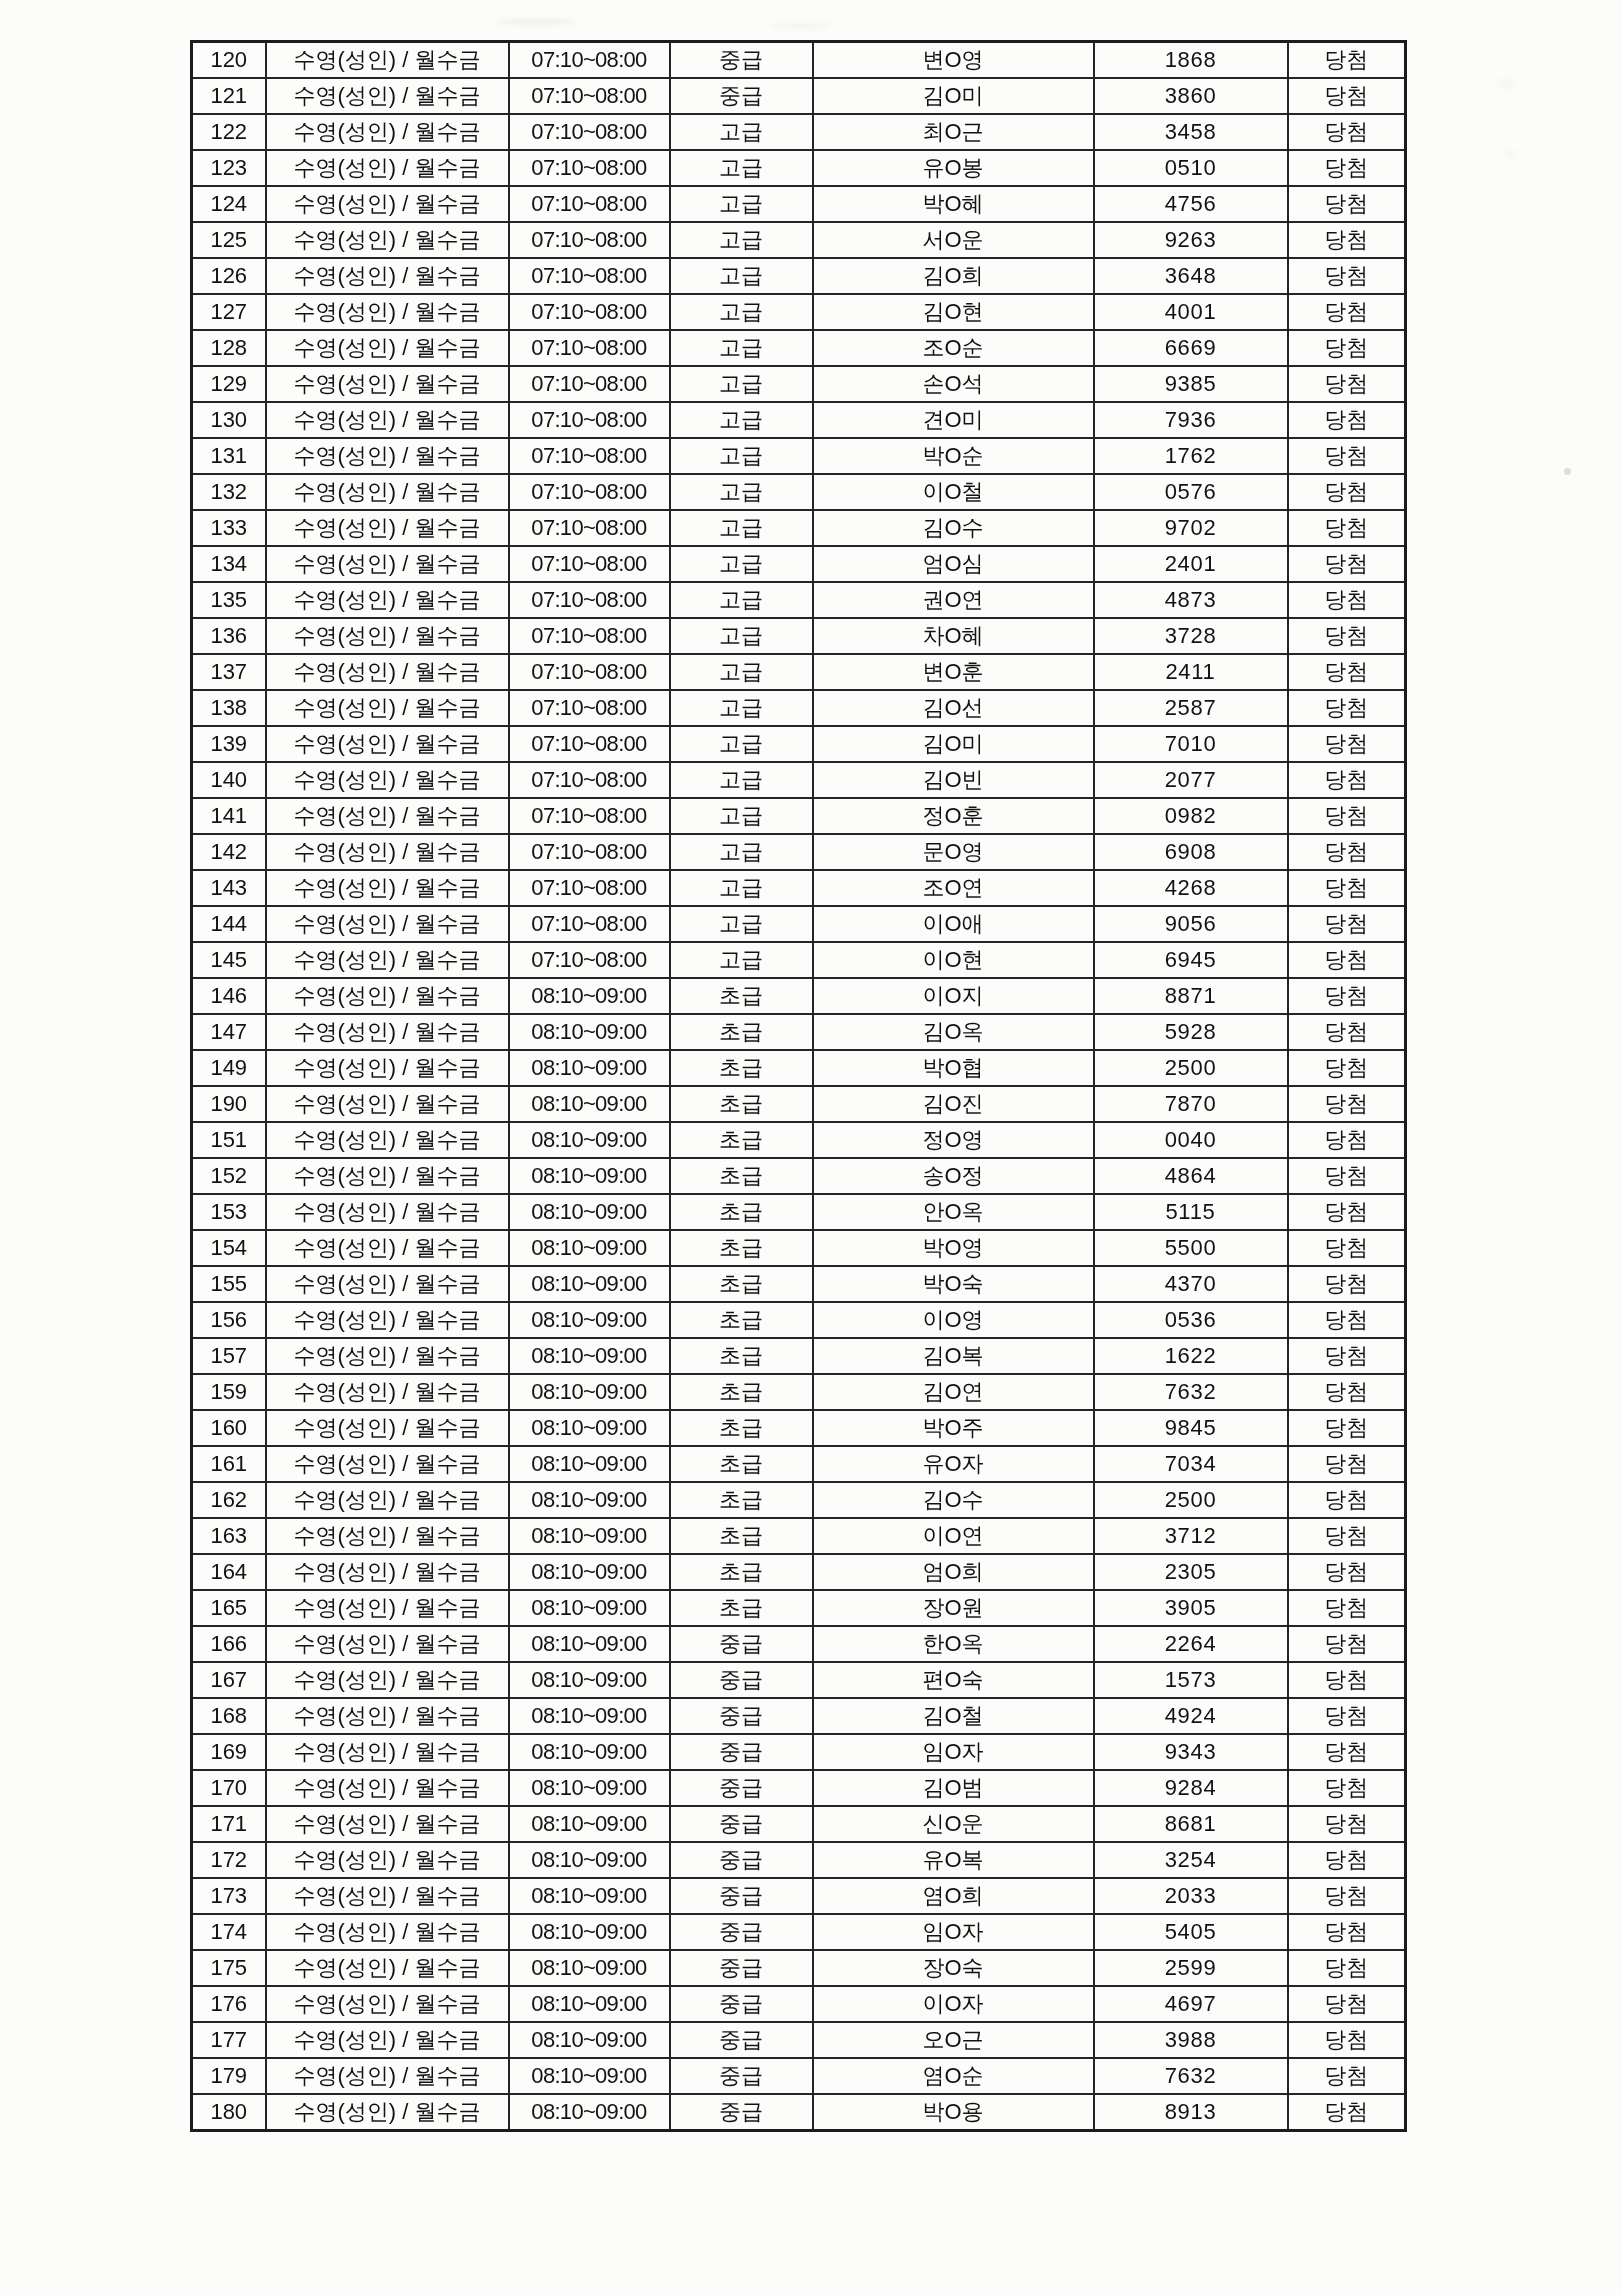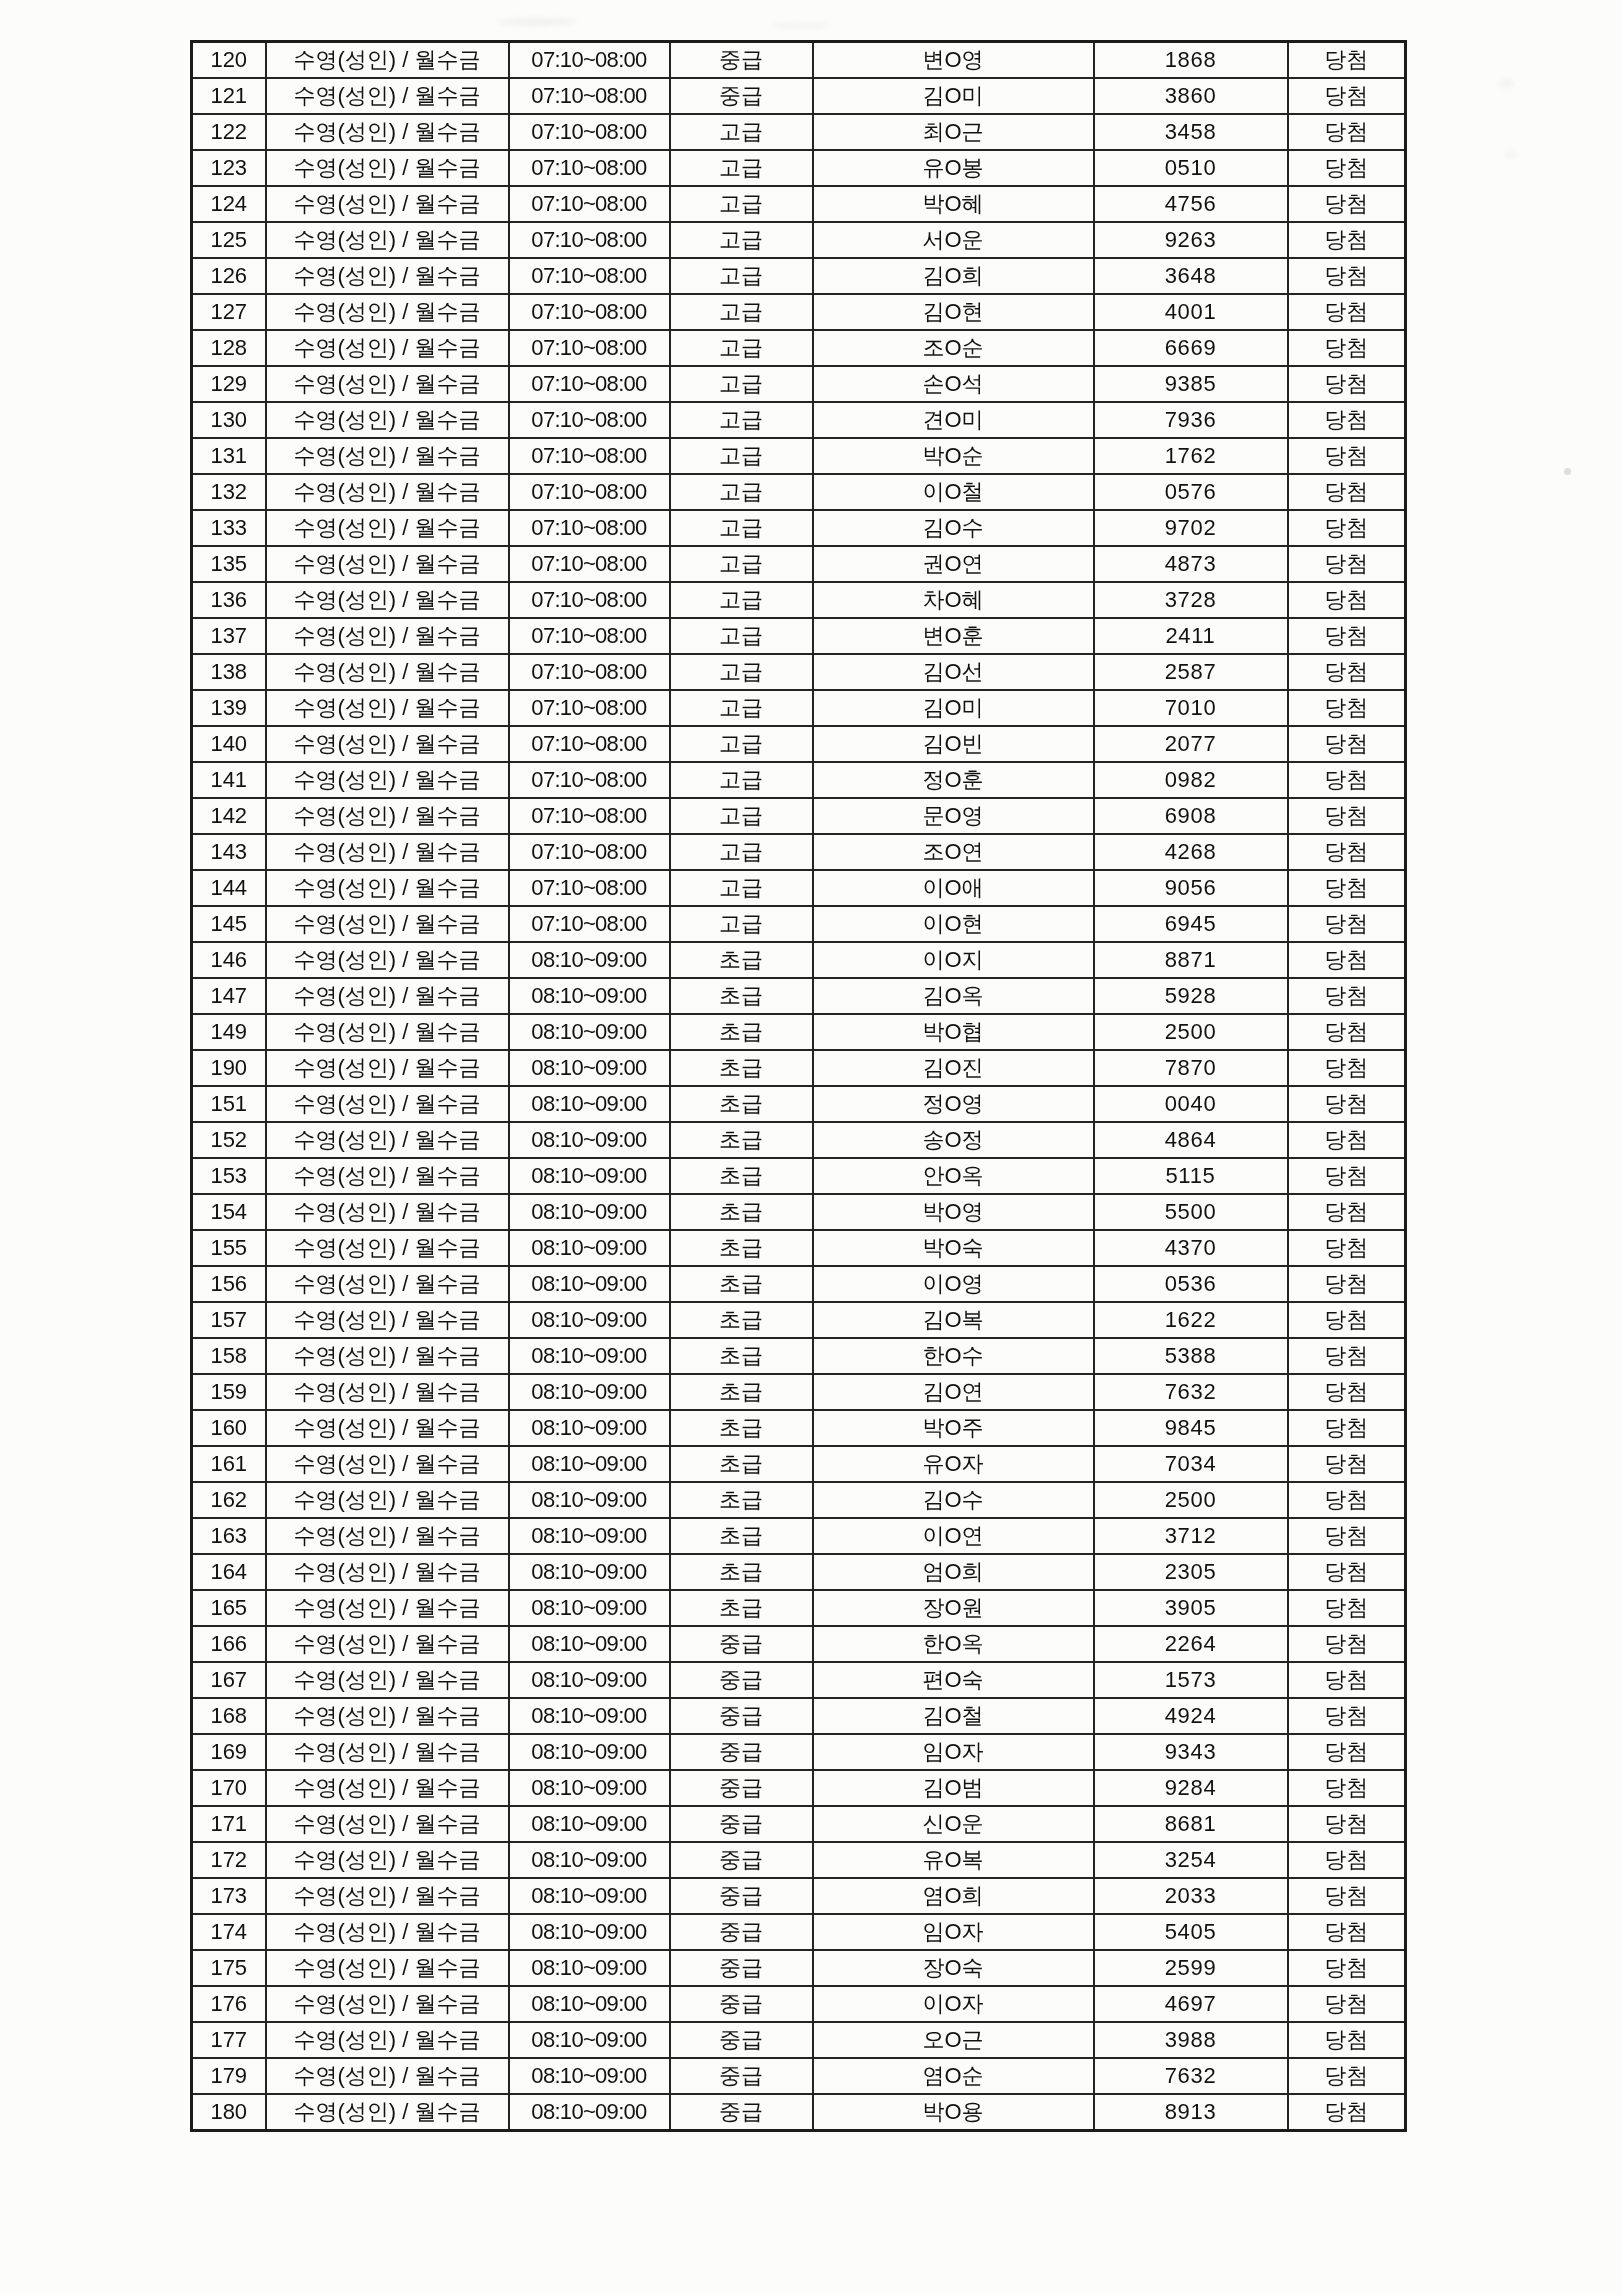--- a/index.html
+++ b/index.html
@@ -188,20 +188,29 @@
         <tr>
       <td class="col-no">133</td>
       <td class="col-class">수영(성인) / 월수금</td>
       <td class="col-time">07:10~08:00</td>
       <td class="col-level">고급</td>
       <td class="col-name">김O수</td>
       <td class="col-number">9702</td>
       <td class="col-status">당첨</td>
     </tr>
         <tr>
+      <td class="col-no">134</td>
+      <td class="col-class">수영(성인) / 월수금</td>
+      <td class="col-time">07:10~08:00</td>
+      <td class="col-level">고급</td>
+      <td class="col-name">엄O심</td>
+      <td class="col-number">2401</td>
+      <td class="col-status">당첨</td>
+    </tr>
+        <tr>
       <td class="col-no">135</td>
       <td class="col-class">수영(성인) / 월수금</td>
       <td class="col-time">07:10~08:00</td>
       <td class="col-level">고급</td>
       <td class="col-name">권O연</td>
       <td class="col-number">4873</td>
       <td class="col-status">당첨</td>
     </tr>
         <tr>
       <td class="col-no">136</td>
@@ -383,29 +392,20 @@
       <td class="col-number">0536</td>
       <td class="col-status">당첨</td>
     </tr>
         <tr>
       <td class="col-no">157</td>
       <td class="col-class">수영(성인) / 월수금</td>
       <td class="col-time">08:10~09:00</td>
       <td class="col-level">초급</td>
       <td class="col-name">김O복</td>
       <td class="col-number">1622</td>
-      <td class="col-status">당첨</td>
-    </tr>
-        <tr>
-      <td class="col-no">158</td>
-      <td class="col-class">수영(성인) / 월수금</td>
-      <td class="col-time">08:10~09:00</td>
-      <td class="col-level">초급</td>
-      <td class="col-name">한O수</td>
-      <td class="col-number">5388</td>
       <td class="col-status">당첨</td>
     </tr>
         <tr>
       <td class="col-no">159</td>
       <td class="col-class">수영(성인) / 월수금</td>
       <td class="col-time">08:10~09:00</td>
       <td class="col-level">초급</td>
       <td class="col-name">김O연</td>
       <td class="col-number">7632</td>
       <td class="col-status">당첨</td>

